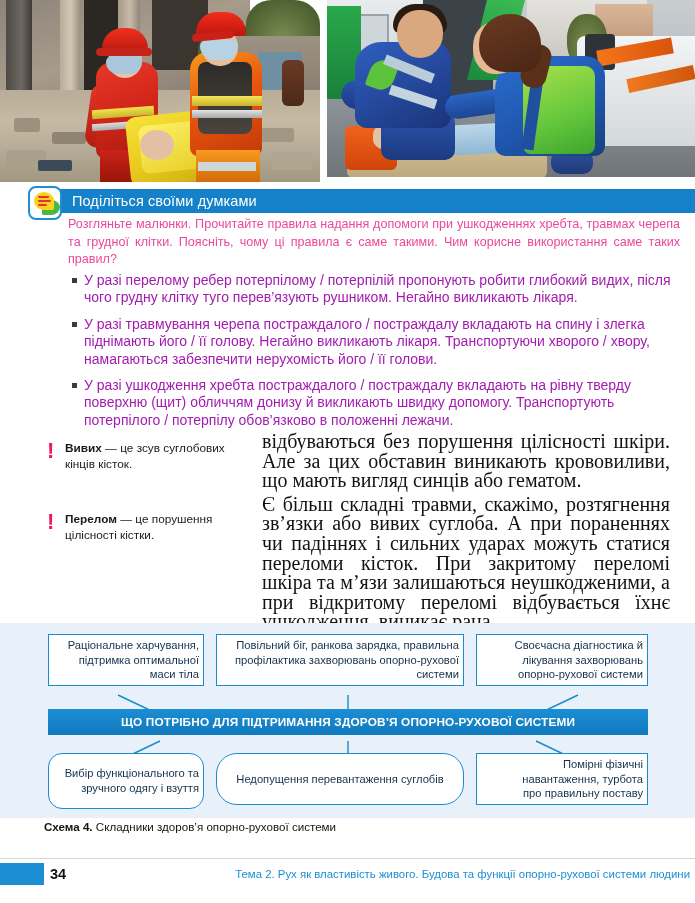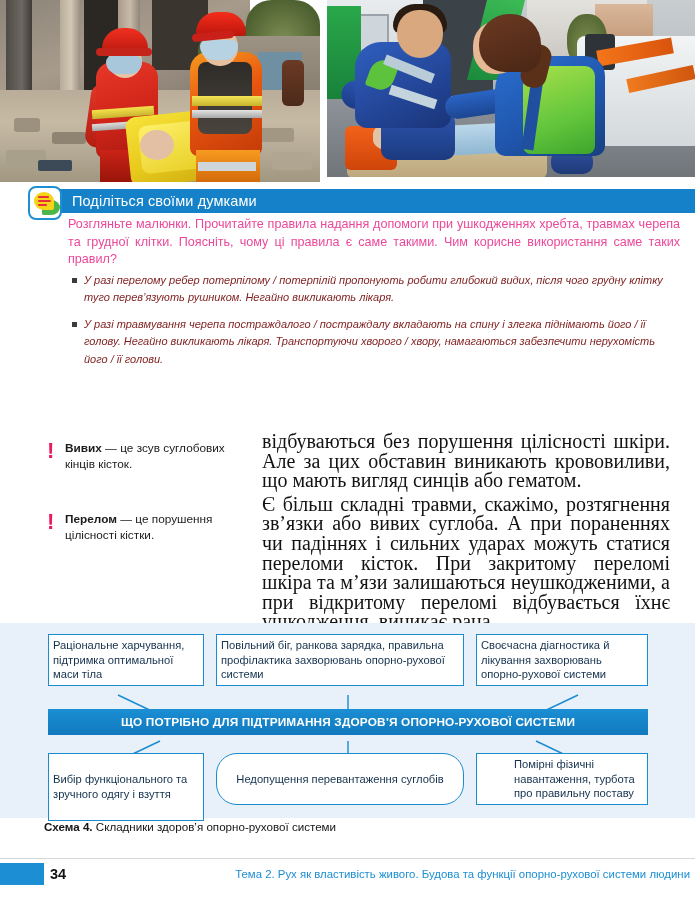--- a/index.html
+++ b/index.html
@@ -180,40 +180,40 @@
   .bub-yellow{position:absolute;left:4px;top:4px;width:20px;height:18px;
     background:#f7d417;border-radius:50% 50% 10% 50%;}
   .bub-line{position:absolute;background:#e8303a;height:2px;border-radius:1px;}
 
   
   .intro{position:absolute;left:68px;top:216px;width:612px;
     font-size:12.6px;line-height:17.6px;color:#ec4899;text-align:justify;}
 
   .rules{position:absolute;left:70px;top:272px;width:610px;}
   .rule{position:relative;padding-left:14px;margin-bottom:9px;
-    font-size:11px;line-height:17.4px;color:#7f1d1d;font-style:italic;}
+    font-size:14px;line-height:17.4px;color:#a21caf;}
   .rule::before{content:"";position:absolute;left:2px;top:6px;width:5px;height:5px;background:#3b3b3b;}
 
   
   .col-left{position:absolute;left:45px;top:440px;width:200px;}
   .term{position:relative;padding-left:20px;font-size:11.8px;line-height:16.4px;color:#1b1b1b;}
   .term + .term{margin-top:38px;}
   .bang{position:absolute;left:2px;top:1px;width:7px;height:23px;color:#ec1b5e;
     font-size:22px;line-height:20px;font-weight:700;}
   .term b{font-weight:700;}
 
   .col-right{position:absolute;left:262px;top:432px;width:408px;
     font-family:"Liberation Serif", serif;font-size:20px;line-height:19.6px;
     text-align:justify;color:#121212;}
   .col-right p{margin:0 0 4px 0;}
 
   
   .scheme{position:absolute;left:0;top:623px;width:695px;height:195px;background:#e8f1fa;}
   .sbox{position:absolute;background:#ffffff;border:1.4px solid #1b8bd0;box-sizing:border-box;
-    font-size:11.2px;line-height:14.6px;color:#14314d;text-align:left;
+    font-size:11.2px;line-height:14.6px;color:#14314d;text-align:right;
     display:flex;align-items:center;justify-content:center;padding:3px 4px;}
   .center-bar{position:absolute;left:48px;top:709px;width:600px;height:26px;
     background:linear-gradient(180deg,#1b8ed4,#1179bd);
     color:#ffffff;font-size:11.8px;font-weight:700;letter-spacing:.15px;
     display:flex;align-items:center;justify-content:center;text-align:center;}
   .scheme svg{position:absolute;left:0;top:0;width:695px;height:195px;pointer-events:none;}
 
   
   .caption{position:absolute;left:44px;top:820px;font-size:11.6px;color:#151515;}
   .caption b{font-weight:700;}
@@ -327,20 +327,21 @@
   <div class="bub-line" style="left:8px;top:12px;width:13px;"></div>
   <div class="bub-line" style="left:8px;top:16px;width:9px;"></div>
 </div>
 <div class="share-title">Поділіться своїми думками</div>
 
 <div class="intro">Розгляньте малюнки. Прочитайте правила надання допомоги при ушкодженнях хребта, травмах черепа та грудної клітки. Поясніть, чому ці правила є саме такими. Чим корисне використання саме таких правил?</div>
 
 <div class="rules">
   <div class="rule">У разі перелому ребер потерпілому / потерпілій пропонують робити глибокий видих, після чого грудну клітку туго перев’язують рушником. Негайно викликають лікаря.</div>
   <div class="rule">У разі травмування черепа постраждалого / постраждалу вкладають на спину і злегка піднімають його / її голову. Негайно викликають лікаря. Транспортуючи хворого / хвору, намагаються забезпечити нерухомість його / її голови.</div>
+  <div class="rule">У разі ушкодження хребта постраждалого / постраждалу вкладають на рівну тверду поверхню (щит) обличчям донизу й викликають швидку допомогу. Транспортують потерпілого / потерпілу обов’язково в положенні лежачи.</div>
 </div>
 
 <div class="col-left">
   <div class="term">
     <span class="bang">!</span>
     <b>Вивих</b><span> — це зсув суглобових кінців кісток.</span>
   </div>
   <div class="term">
     <span class="bang">!</span>
     <b>Перелом</b><span> — це порушення цілісності кістки.</span>
@@ -365,21 +366,21 @@
   </svg>
 
 </div>
 
 <div class="sbox" style="position:absolute;left:48px;top:634px;width:156px;height:52px;">Раціональне харчування, підтримка оптимальної маси тіла</div>
 <div class="sbox" style="position:absolute;left:216px;top:634px;width:248px;height:52px;">Повільний біг, ранкова зарядка, правильна профілактика захворювань опорно-рухової системи</div>
 <div class="sbox" style="position:absolute;left:476px;top:634px;width:172px;height:52px;">Своєчасна діагностика й лікування захворювань опорно-рухової системи</div>
 
 <div class="center-bar">ЩО ПОТРІБНО ДЛЯ ПІДТРИМАННЯ ЗДОРОВ’Я ОПОРНО-РУХОВОЇ СИСТЕМИ</div>
 
-<div class="sbox" style="position:absolute;left:48px;top:753px;width:156px;height:68px;">Вибір функціонального та зручного одягу і взуття</div>
+<div class="sbox" style="position:absolute;left:48px;top:753px;width:156px;height:56px;border-radius:14px;">Вибір функціонального та зручного одягу і взуття</div>
 <div class="sbox" style="position:absolute;left:216px;top:753px;width:248px;height:52px;border-radius:21px;">Недопущення перевантаження суглобів</div>
 <div class="sbox" style="position:absolute;left:476px;top:753px;width:172px;height:52px;padding-left:37px;">Помірні фізичні навантаження, турбота про правильну поставу</div>
 
 <div class="caption">
   <b>Схема 4.</b><span> Складники здоров’я опорно-рухової системи</span>
 </div>
 
 <div class="foot-rule"></div>
 <div class="foot-block"></div>
 <div class="foot-page">34</div>

